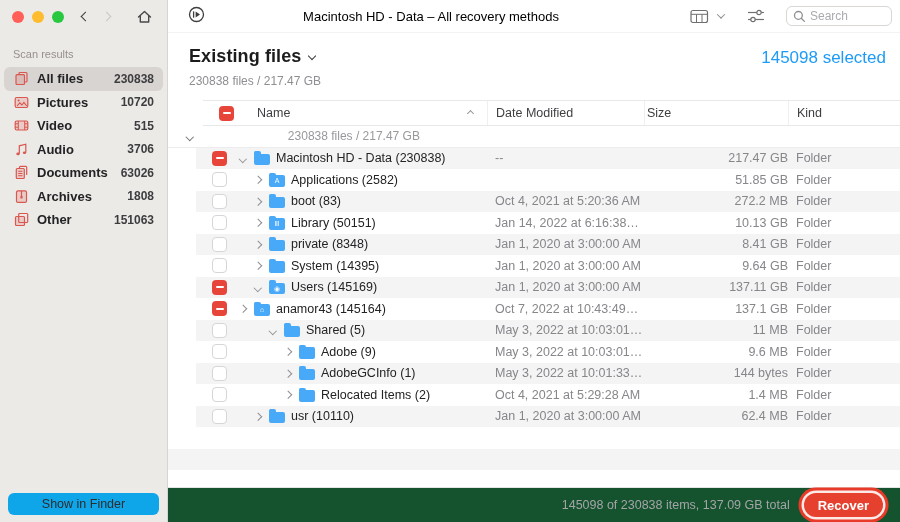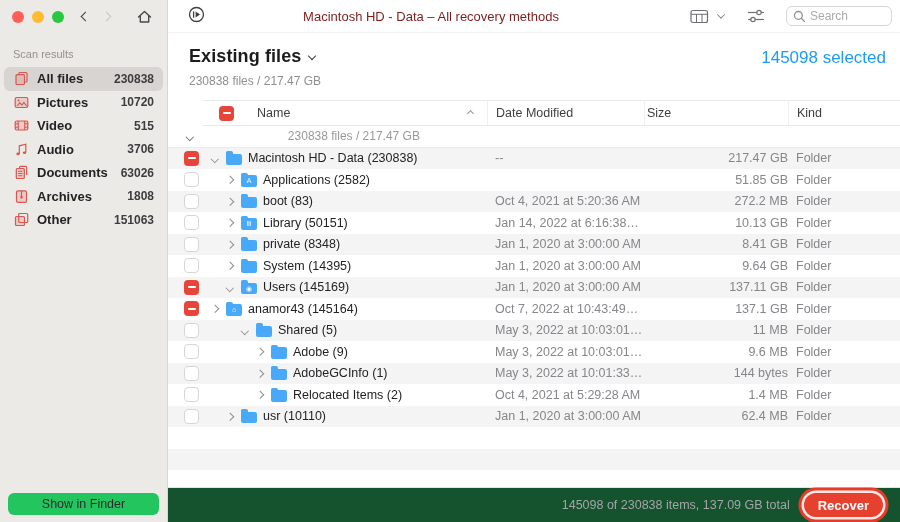--- a/index.html
+++ b/index.html
@@ -17,28 +17,28 @@
   .navchev.back { transform:rotate(-135deg); margin-left:18px; }
   .navchev.fwd { transform:rotate(45deg); margin-left:14px; border-color:#c9c6c3; }
   .home-ic { margin-left:26px; display:flex; }
   .scan-label { font-size:11px; color:#95908c; margin:15px 0 7px 13px; }
   .side-items { display:flex; flex-direction:column; padding:0 4px;font-weight:bold; }
   .side-item { height:23.5px; display:flex; align-items:center; padding:0 9px; border-radius:6px; }
   .side-item.selected { background:#d8d4d1; }
   .side-item .icn { width:16px; height:15px; display:flex; align-items:center; justify-content:center; margin-right:8px; }
   .side-item .lbl { font-size:13px; color:#232326; flex:1; }
   .side-item .cnt { font-size:12px; color:#3d3d40; }
-  .finder-btn { margin:auto 8px 7px 8px; height:22px; background:#22c55e; border:none; border-radius:6px;
+  .finder-btn { margin:auto 8px 7px 8px; height:22px; background:#0ea5e9; border:none; border-radius:6px;
     font-size:12.5px; color:#2c2c2e; font-family:inherit; flex-shrink:0; }
 
   
   .main { flex:1; display:flex; flex-direction:column; min-width:0; position:relative; }
   .main-titlebar { height:33px; display:flex; align-items:center; padding:0 8px 0 20px; border-bottom:1px solid #f4f3f2; flex-shrink:0; }
   .win-title { position:absolute; left:-168px; right:0; top:0; height:33px; width:862px; display:flex;
-    align-items:center; justify-content:center; font-size:13px; color:#7f1d1d; pointer-events:none; }
+    align-items:center; justify-content:center; font-size:13px; color:#000000; pointer-events:none; }
   .tb-right { margin-left:auto; display:flex; align-items:center; }
   .viewgroup { display:flex; align-items:center; margin-right:22px; }
   .chev-dn-sm { width:6px; height:6px; border-right:1.4px solid #8a8a8e; border-bottom:1.4px solid #8a8a8e; transform:rotate(45deg) translate(-1px,-1px); margin-left:9px; }
   .sliders { margin-right:20px; display:flex; }
   .searchbox { width:106px; height:20px; border:1px solid #d9d6d4; border-radius:6px; background:#fff; display:flex; align-items:center; padding:0 6px; }
   .searchbox input { border:none; outline:none; width:70px; font-size:12px; color:#3c3c3e; font-family:inherit; background:transparent; }
   .searchbox input::placeholder { color:#aaaaaf; }
 
   .content-header { height:67px; display:flex; padding:13px 14px 0 21px; flex-shrink:0; }
   .ch-left {}
@@ -60,21 +60,21 @@
   .th-col { font-size:12.5px; color:#3e3e42; border-left:1px solid #efeff1; height:100%; display:flex; align-items:center; }
   .th-date { width:157px; padding-left:8px; }
   .th-size { width:144px; padding-left:2px; }
   .th-kind { width:112px; padding-left:8px; }
 
   .group-row { height:21.5px; display:flex; align-items:center; border-bottom:1px solid #ececef; font-size:12px; flex-shrink:0; }
   .group-chev { width:5.5px; height:5.5px; border-right:1.4px solid #6a6a6e; border-bottom:1.4px solid #6a6a6e; transform:rotate(45deg); margin-left:19px; }
   .group-strong { color:#3c3c3f; font-weight:700; margin-left:10px;margin-top:33px; }
   .group-rest { color:#98989d; margin-left:4px; }
 
-  .rows { display:flex; flex-direction:column; flex-shrink:0; }
+  .rows { display:flex; flex-direction:column; flex-shrink:0;margin-left:28px; }
   .row { height:21.5px; display:flex; align-items:center; font-size:12.5px; }
   .row:nth-child(odd) { background:#f4f4f5; }
   .tree { flex:1; display:flex; align-items:center; min-width:0; }
   .chev-wrap { width:11px; margin-left:9px; display:flex; justify-content:center; flex-shrink:0; }
   .tchev { width:5.5px; height:5.5px; border-right:1.4px solid #909095; border-bottom:1.4px solid #909095; }
   .tchev.down { transform:rotate(45deg); }
   .tchev.right { transform:rotate(-45deg); }
   .folder { position:relative; width:16px; height:11.5px; background:#48a9f8; border-radius:1.5px 2px 2px 2px; margin:2px 6px 0 6px; flex-shrink:0; }
   .folder::before { content:""; position:absolute; top:-2.4px; left:0; width:7px; height:3.5px; background:#48a9f8; border-radius:1.5px 2px 0 0; }
   .folder .badge { position:absolute; inset:0; display:flex; align-items:center; justify-content:center; font-size:7px; color:rgba(255,255,255,.95); line-height:1; }

